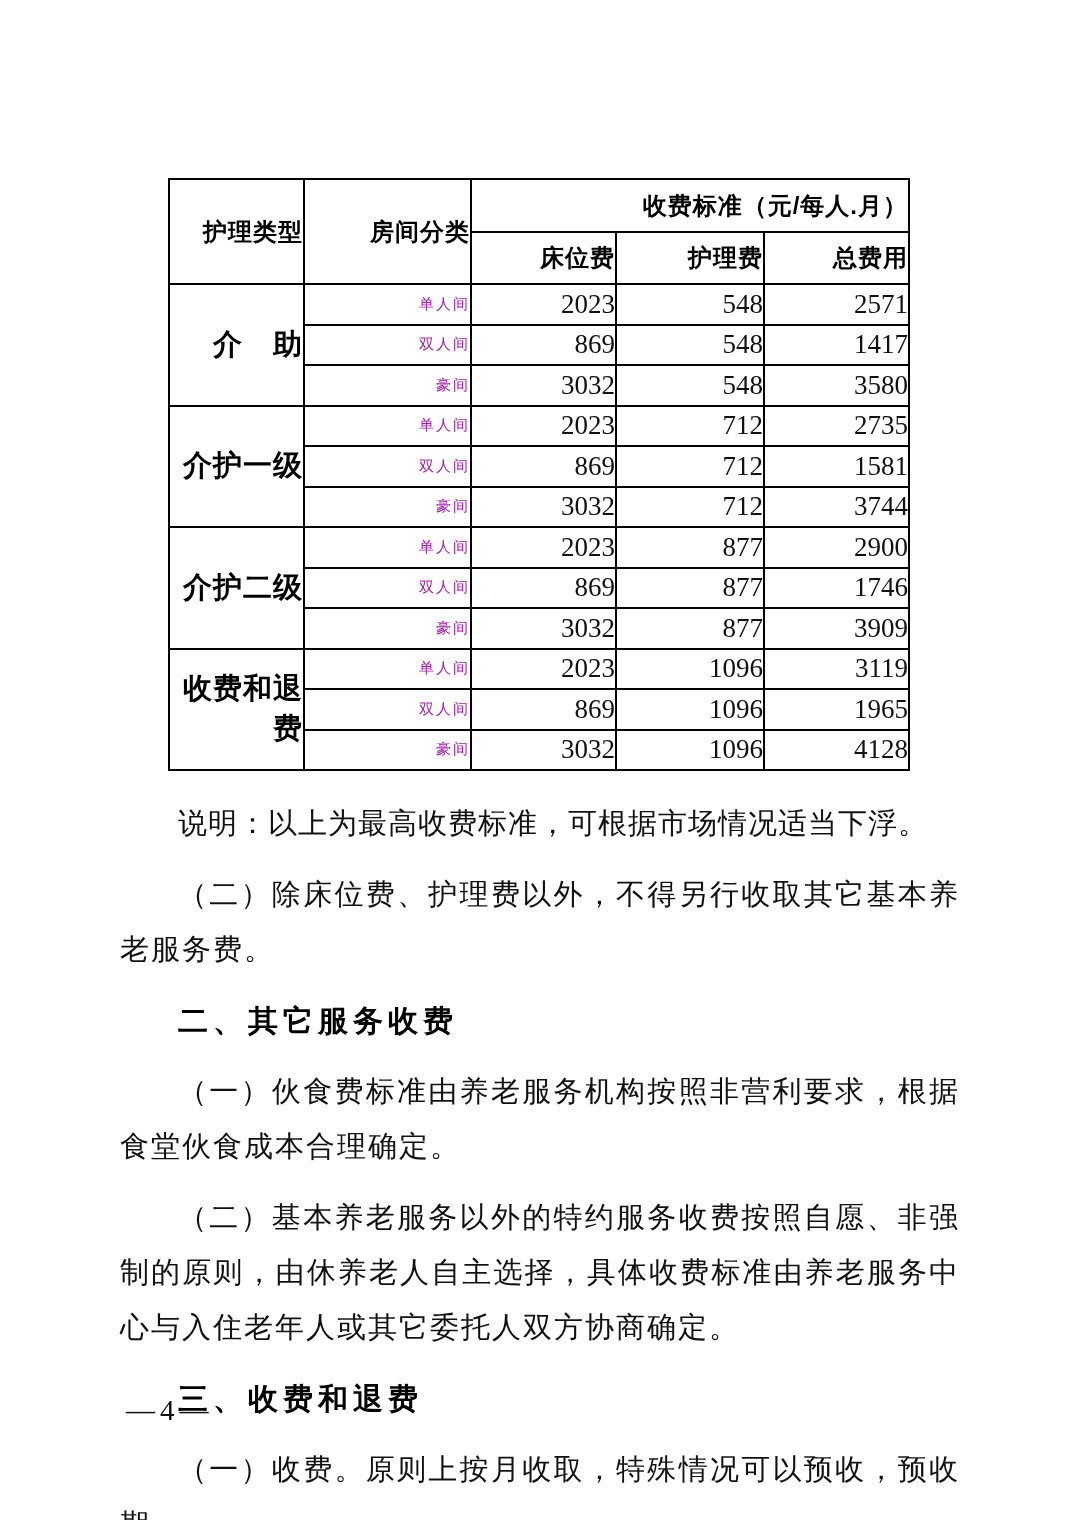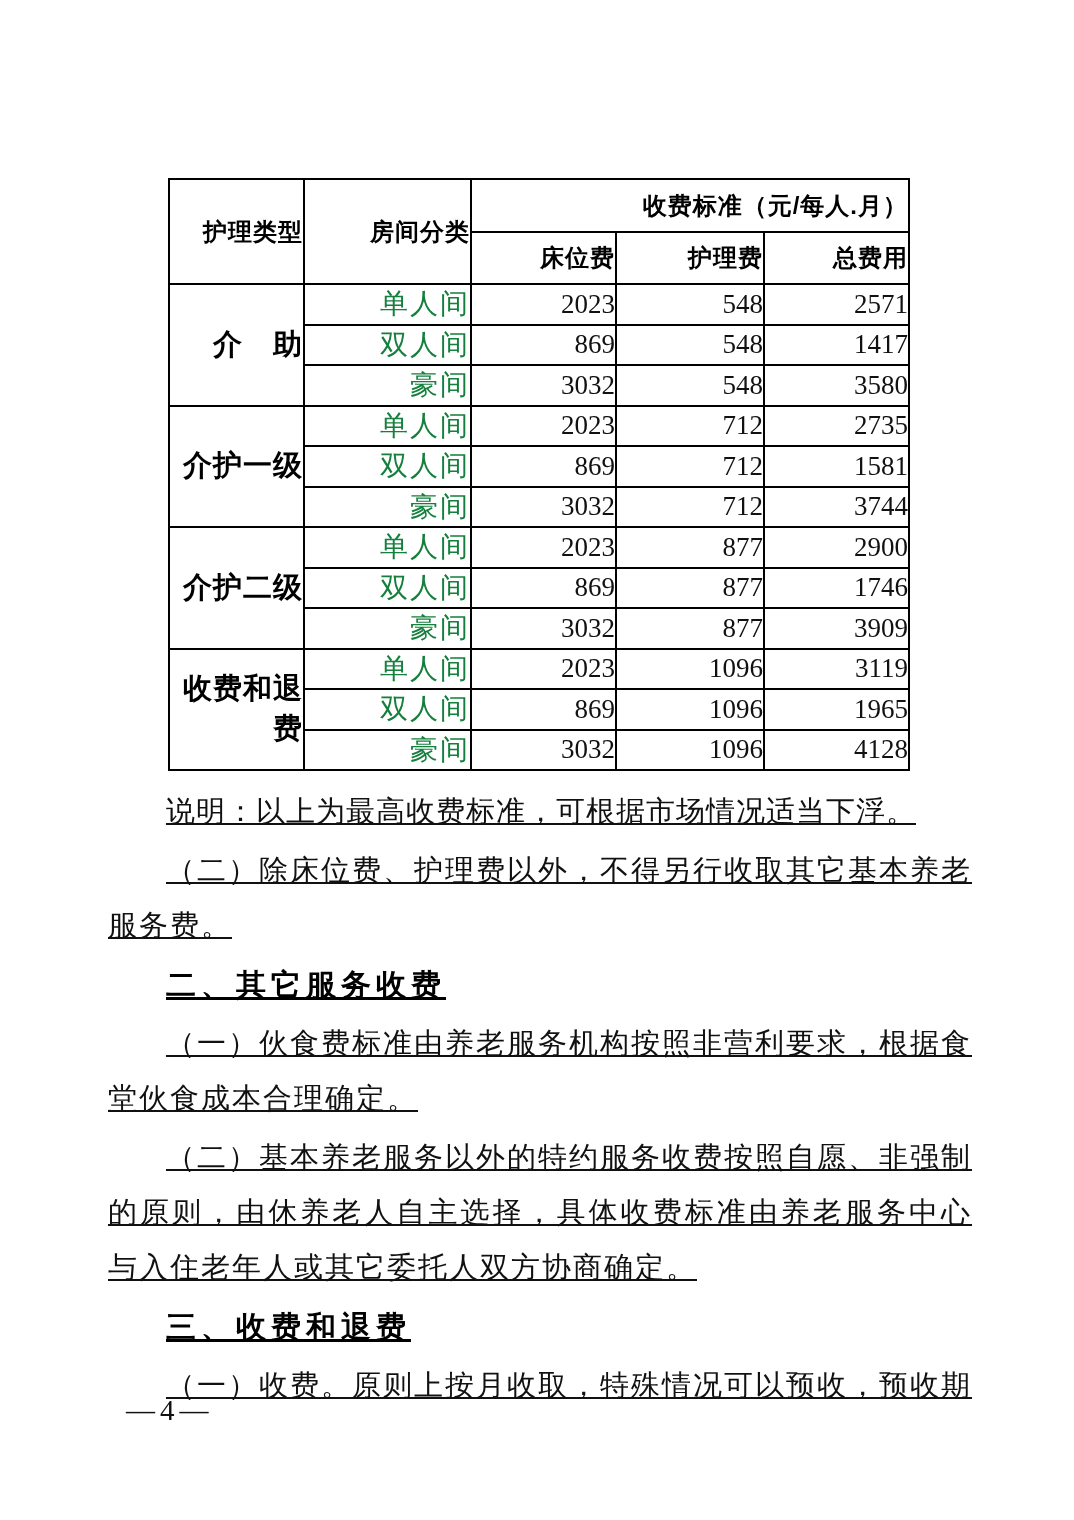--- a/index.html
+++ b/index.html
@@ -42,22 +42,22 @@
   table.fee tr.dr  { height: 40.5px; }
   td.care-type {
     font-family: "Liberation Sans", sans-serif;
     font-weight: bold;
     font-size: 29px;
     letter-spacing: 1px;
   }
   td.room {
     font-family: "Liberation Serif", serif;
     font-weight: normal;
-    font-size: 28px;
-    color: #15803d;
+    font-size: 15px;
+    color: #a21caf;
     letter-spacing: 2px;
   }
   td.num {
     font-family: "Liberation Serif", serif;
     font-size: 27px;
     color: #111;
   }
 
   
   .text-block {
@@ -65,24 +65,23 @@
     left: 104px;
     top: 780px;
     width: 872px;
     font-size: 29px;
     line-height: 55px;
     color: #111;
     text-align: justify;
     text-justify: inter-character;
   }
   .text-block p {
-    margin: 4px;
+    margin: 16px;
     text-indent: 58px;
     letter-spacing: 2px;
-    text-decoration: underline;
   }
   .text-block p.note { letter-spacing: 1px; }
   .text-block p.sec-heading {
     font-family: "Liberation Sans", sans-serif;
     font-weight: bold;
     font-size: 30px;
     letter-spacing: 5px;
     color: #000;
     text-align: left;
   }

